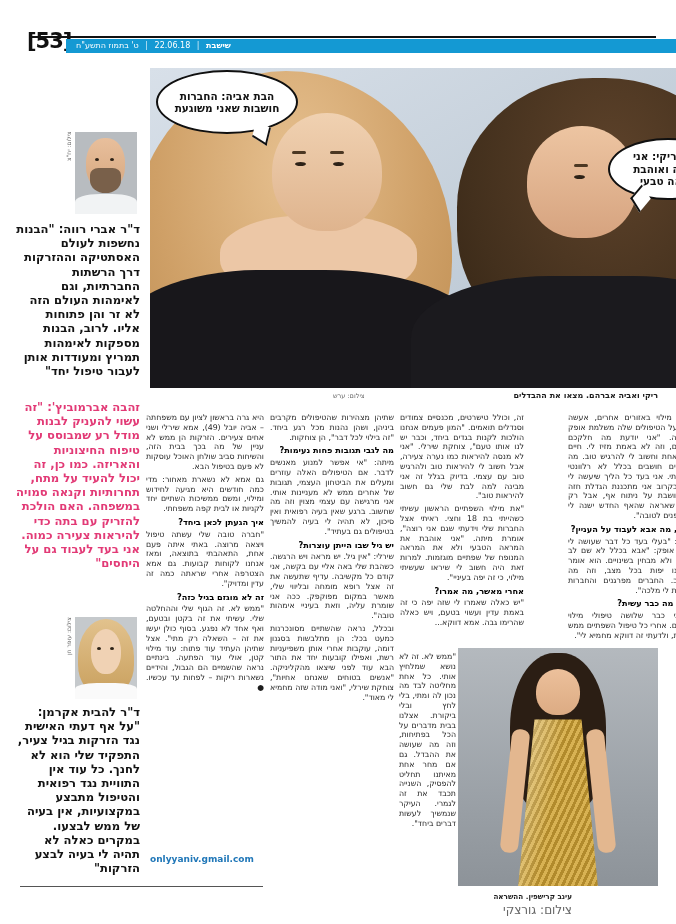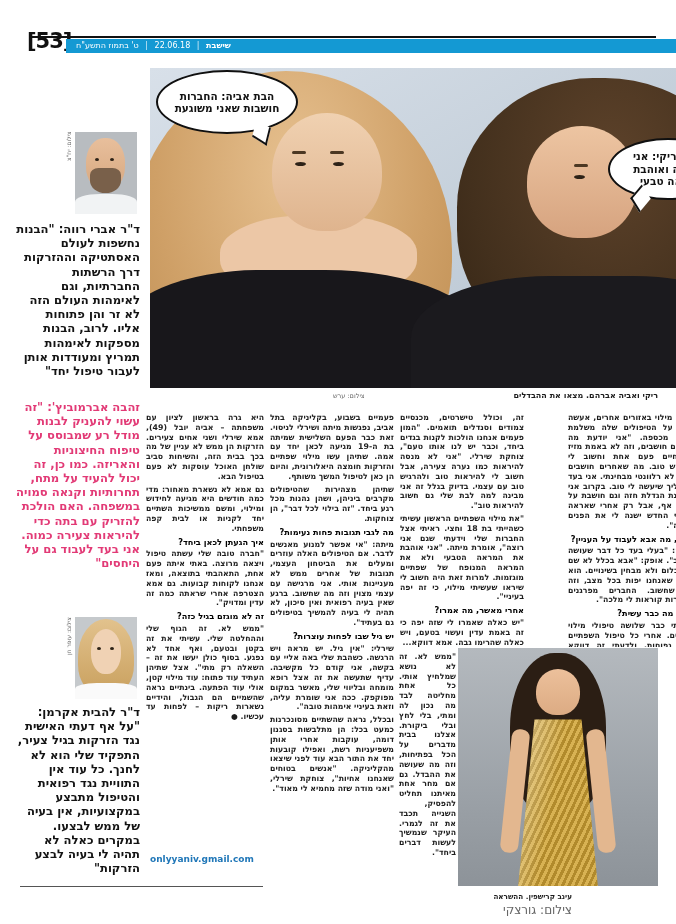--- a/index.html
+++ b/index.html
@@ -74,21 +74,21 @@
 
   .quote{position:absolute;left:16px;width:124px;direction:rtl;text-align:right;
          font-weight:bold;font-size:11.6px;line-height:14.2px;color:#131313;}
   .quote-1{top:222px;}
   .quote-2{top:400px;color:#e23a76;}
   .quote-3{top:705px;}
 
   
   .col{position:absolute;direction:rtl;text-align:justify;font-size:7.8px;
        line-height:9.8px;color:#1d1d1d;overflow:hidden;}
-  .col .blk{margin:0 0 3px 0;font-weight:bold;}
+  .col .blk{margin:0 0 3px 0;}
   .col .blk.q{font-weight:bold;font-size:8.2px;margin:4px 0 2px 0;color:#000;}
   #col-right {left:548px;top:413px;width:128px;height:234px;margin-left:20px;}
   #col-mid-r {left:400px;top:413px;width:124px;height:234px;}
   #col-mid-r-cont{left:399px;top:652px;width:57px;height:252px;}
   #col-mid-l {left:270px;top:413px;width:124px;height:492px;}
   #col-left  {left:146px;top:413px;width:118px;height:437px;}
 
   .email{position:absolute;left:150px;top:854px;font-size:9px;font-weight:bold;
          color:#2077b8;text-decoration:none;font-family:"DejaVu Sans",sans-serif;}
   .rule-bottom{position:absolute;left:20px;top:886px;width:243px;height:1px;background:#555;}
@@ -198,25 +198,24 @@
   <div class="col" id="col-mid-r">
       <p class="blk">זה, וכולל טישרטים, מכנסיים צמודים וסנדלים תואמים. "המון פעמים אנחנו הולכות לקנות בגדים ביחד, וכבר יש לנו אותו טעם", צוחקת שירלי. "אני לא מנסה להיראות כמו נערה צעירה, אבל חשוב לי להיראות טוב ולהרגיש טוב עם עצמי. בדיוק בגלל זה אני מבינה למה לבת שלי גם חשוב להיראות טוב".</p>
       <p class="blk">"את מילוי השפתיים הראשון עשיתי כשהייתי בת 18 וחצי. ראיתי אצל החברות שלי וידעתי שגם אני רוצה", אומרת מיתה. "אני אוהבת את המראה הטבעי ולא את המראה המנופח של שפתיים מוגזמות. למרות זאת היה חשוב לי שיראו שעשיתי מילוי, כי זה יפה בעיניי".</p>
       <p class="blk q">אחרי מאשר, מה אמרו?</p>
       <p class="blk">"יש כאלה שאמרו לי שזה יפה כי זה באמת עדין ועשוי בטעם, ויש כאלה שהרימו גבה. אמא דווקא...</p>
     </div>
   <div class="col" id="col-mid-r-cont">
       <p class="blk">"ממש לא. זה לא נושא שמלחיץ אותי. כל אחת מחליטה לבד מה נכון לה ומתי, בלי לחץ ובלי ביקורת. אצלנו בבית מדברים על הכל בפתיחות, וזה מה שעושה את ההבדל. גם אם מחר אחת מאיתנו תחליט להפסיק, השנייה תכבד את זה לגמרי. העיקר שנמשיך לעשות דברים ביחד".</p>
     </div>
   <div class="col" id="col-mid-l">
-      <p class="blk">פעמיים בשבוע, בקליניקה בתל אביב, נפגשות מיתה ושירלי לניסוי. זאת כבר הפעם השלישית שמיתה בת ה-19 מגיעה לכאן יחד עם אמה. שתיהן עשו מילוי שפתיים והזרקות חומצה היאלורונית, והיום הן כאן לטיפול המשך משותף.</p>
       <p class="blk">שתיהן מצהירות שהטיפולים מקרבים ביניהן, ושהן נהנות מכל רגע ביחד. "זה בילוי לכל דבר", הן צוחקות.</p>
       <p class="blk q">מה לגבי תגובות פחות נעימות?</p>
       <p class="blk">מיתה: "אי אפשר למנוע מאנשים לדבר. אם הטיפולים האלה עוזרים ומעלים את הביטחון העצמי, תגובות של אחרים ממש לא מעניינות אותי. אני מרגישה עם עצמי מצוין וזה מה שחשוב. ברגע שאין בעיה רפואית ואין סיכון, לא תהיה לי בעיה להמשיך בטיפולים גם בעתיד".</p>
-      <p class="blk q">יש גיל שבו לפחות עוצרות?</p>
+      <p class="blk q">יש גיל שבו הייתן עוצרות?</p>
       <p class="blk">שירלי: "אין גיל. יש מראה ויש הרגשה. כשהבת שלי באה אליי עם בקשה, אני קודם כל מקשיבה. עדיף שתעשה את זה אצל רופא מומחה ובליווי שלי, מאשר במקום מפוקפק. ככה אני שומרת עליה, וזאת בעיניי אימהות טובה".</p>
       <p class="blk">ובכלל, נראה שהשתיים מסונכרנות כמעט בכל: הן מתלבשות בסגנון דומה, עוקבות אחרי אותן משפיעניות רשת, ואפילו קובעות יחד את התור הבא עוד לפני שיצאו מהקליניקה. "אנשים בטוחים שאנחנו אחיות", צוחקת שירלי, "ואני מודה שזה מחמיא לי מאוד".</p>
     </div>
   <div class="col" id="col-left">
       <p class="blk">היא גרה בראשון לציון עם משפחתה – אביה יובל (49), אמא שירלי ושני אחים צעירים. הזרקות הן ממש לא עניין של מה בכך בבית הזה, והשיחות סביב שולחן האוכל עוסקות לא פעם בטיפול הבא.</p>
       <p class="blk">גם אמא לא נשארת מאחור: מדי כמה חודשים היא מגיעה לחידוש ומילוי, ומשם ממשיכות השתיים יחד לקניות או לבית קפה משפחתי.</p>
       <p class="blk q">איך הגעתן לכאן ביחד?</p>
       <p class="blk">"חברה טובה שלי עשתה טיפול ויצאה מרוצה. באתי איתה פעם אחת, התאהבתי בתוצאה, ומאז אנחנו לקוחות קבועות. גם אמא הצטרפה אחרי שראתה כמה זה עדין ומדויק".</p>
       <p class="blk q">זה לא מוגזם בגיל כזה?</p>
       <p class="blk">"ממש לא. זה הגוף שלי וההחלטה שלי. עשיתי את זה בקטן ובטעם, ואף אחד לא נפגע. בסוף כולן יעשו את זה – השאלה רק מתי". אצל שתיהן העתיד עוד פתוח: עוד מילוי קטן, אולי עוד הפתעה. בינתיים נראה שהשמיים הם הגבול, והידיים נשארות ריקות – לפחות עד עכשיו. ●</p>

